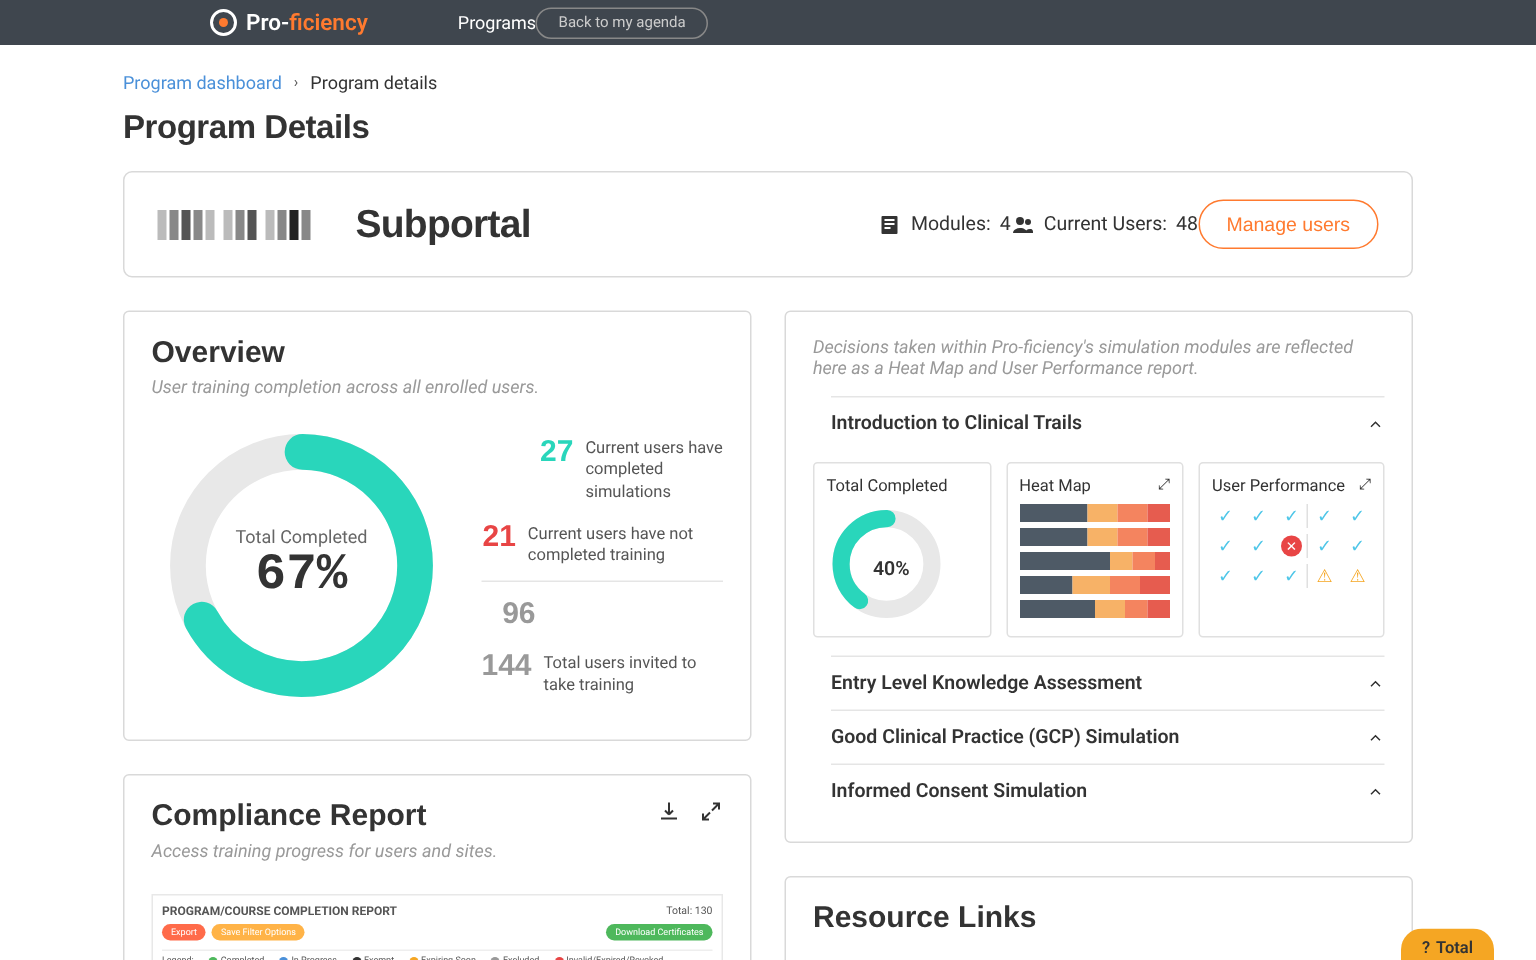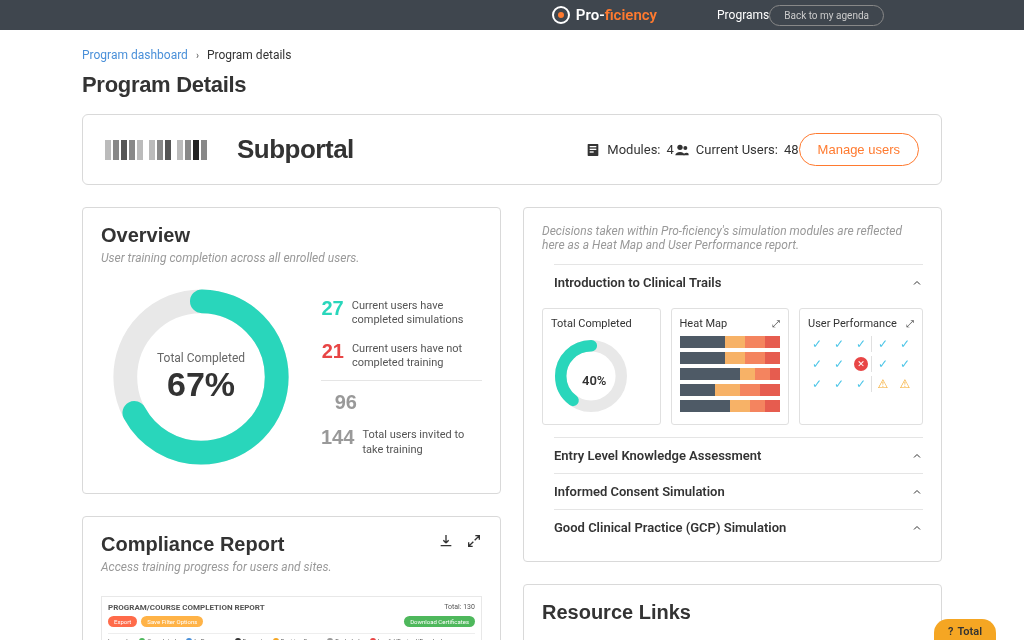--- a/index.html
+++ b/index.html
@@ -1,17 +1,17 @@
 <!DOCTYPE html>
 <html><head>
 <meta charset="utf-8">
 <style>
 * { margin: 0; padding: 0; box-sizing: border-box; }
 body { font-family: -apple-system, BlinkMacSystemFont, "Segoe UI", Roboto, Helvetica, Arial, sans-serif; background: #fff; color: #333; font-size: 14px; }
-.topbar { background: #3f464e; height: 30px; display: flex; align-items: center; padding: 0 140px; justify-content: flex-end; }
+.topbar { background: #3f464e; height: 30px; display: flex; align-items: center; padding: 0 140px; justify-content: flex-start; }
 .brand { display: flex; align-items: center; gap: 6px; }
 .brand-icon { width: 18px; height: 18px; border: 2px solid #fff; border-radius: 50%; position: relative; }
 .brand-icon::after { content: ""; position: absolute; width: 6px; height: 6px; background: #ff7a2f; border-radius: 50%; top: 50%; left: 50%; transform: translate(-50%,-50%); }
 .brand-text { color: #fff; font-weight: 600; font-size: 15px; }
 .brand-text .orange { color: #ff7a2f; }
 .topnav { color: #fff; font-size: 12px; margin-left: 60px; cursor: pointer; }
 .back-btn { border: 1px solid #888; color: #ccc; padding: 4px 14px; border-radius: 14px; font-size: 10px; cursor: pointer; }
 .container { max-width: 860px; margin: 0 auto; padding: 14px 0 40px; }
 .breadcrumb { font-size: 12px; margin: 4px 0 10px; display: flex; align-items: center; gap: 8px; }
 .breadcrumb a { color: #4a90d9; text-decoration: none; cursor: pointer; }
@@ -30,25 +30,25 @@
 .stat svg { width: 16px; height: 16px; }
 .manage-btn { border: 1px solid #ff7a2f; color: #ff7a2f; background: #fff; padding: 8px 18px; border-radius: 20px; font-size: 13px; cursor: pointer; }
 .grid { display: grid; grid-template-columns: 1fr 1fr; gap: 22px; align-items: start; }
 .card { border: 1px solid #d9d9d9; border-radius: 4px; padding: 16px 18px; background: #fff; }
 .card h3 { font-family: "Helvetica Neue Condensed", "Arial Narrow", sans-serif; font-size: 20px; font-weight: 700; margin-bottom: 4px; }
 .card .desc { color: #999; font-size: 12px; font-style: italic; margin-bottom: 12px; }
 .overview-body { display: flex; gap: 20px; align-items: center; }
 .donut-wrap { position: relative; width: 200px; height: 200px; flex-shrink: 0; }
 .donut-label { position: absolute; top: 50%; left: 50%; transform: translate(-50%,-50%); text-align: center; }
 .donut-label .t { font-size: 12px; color: #666; }
-.donut-label .v { font-size: 34px; font-weight: 700; font-family: Liberation Sans, sans-serif; }
+.donut-label .v { font-size: 34px; font-weight: 700; font-family: Liberation Mono, monospace; }
 .metrics { flex: 1; font-size: 11px; }
 .mrow { display: flex; align-items: flex-start; gap: 8px; padding: 6px 0; }
 .mrow .num { font-family: "Helvetica Neue Condensed", "Arial Narrow", sans-serif; font-size: 20px; font-weight: 700; width: 36px; text-align: right; }
-.num.teal { color: #29d6bb; }
+.num.teal { color: #29d6bb; margin-left: 39px; }
 .num.red { color: #e84545; }
 .num.gray { color: #999; }
 .mrow .txt { color: #555; line-height: 1.3; padding-top: 2px; }
 .metrics hr { border: none; border-top: 1px solid #e5e5e5; margin: 4px 0; }
 .modules .accordion-row { border-top: 1px solid #e5e5e5; padding: 10px 0; display: flex; justify-content: space-between; align-items: center; cursor: pointer; font-weight: 600; font-size: 13px; margin-left: 12px; }
 .chev { width: 12px; height: 12px; }
 .module-content { display: flex; gap: 10px; margin: 8px 0 12px; }
 .mini-card { border: 1px solid #e0e0e0; border-radius: 3px; padding: 8px; flex: 1; font-size: 11px; position: relative; }
 .mini-card .title { font-size: 11px; margin-bottom: 6px; display: flex; justify-content: space-between; align-items: center; }
 .mini-card .expand { font-size: 10px; cursor: pointer; }
@@ -346,27 +346,27 @@
           </div>
         </div>
         <div id="module-rows">
             <div class="accordion-row">
               <span>Entry Level Knowledge Assessment</span>
               <svg class="chev" viewBox="0 0 24 24" fill="none" stroke="#333" stroke-width="2">
                 <path d="M6 15l6-6 6 6"></path>
               </svg>
             </div>
             <div class="accordion-row">
-              <span>Informed Consent Simulation</span>
+              <span>Good Clinical Practice (GCP) Simulation</span>
               <svg class="chev" viewBox="0 0 24 24" fill="none" stroke="#333" stroke-width="2">
                 <path d="M6 15l6-6 6 6"></path>
               </svg>
             </div>
             <div class="accordion-row">
-              <span>Good Clinical Practice (GCP) Simulation</span>
+              <span>Informed Consent Simulation</span>
               <svg class="chev" viewBox="0 0 24 24" fill="none" stroke="#333" stroke-width="2">
                 <path d="M6 15l6-6 6 6"></path>
               </svg>
             </div>
           </div>
       </div>
 
       <div class="card resource-links">
         <h3>Resource Links</h3>
 

